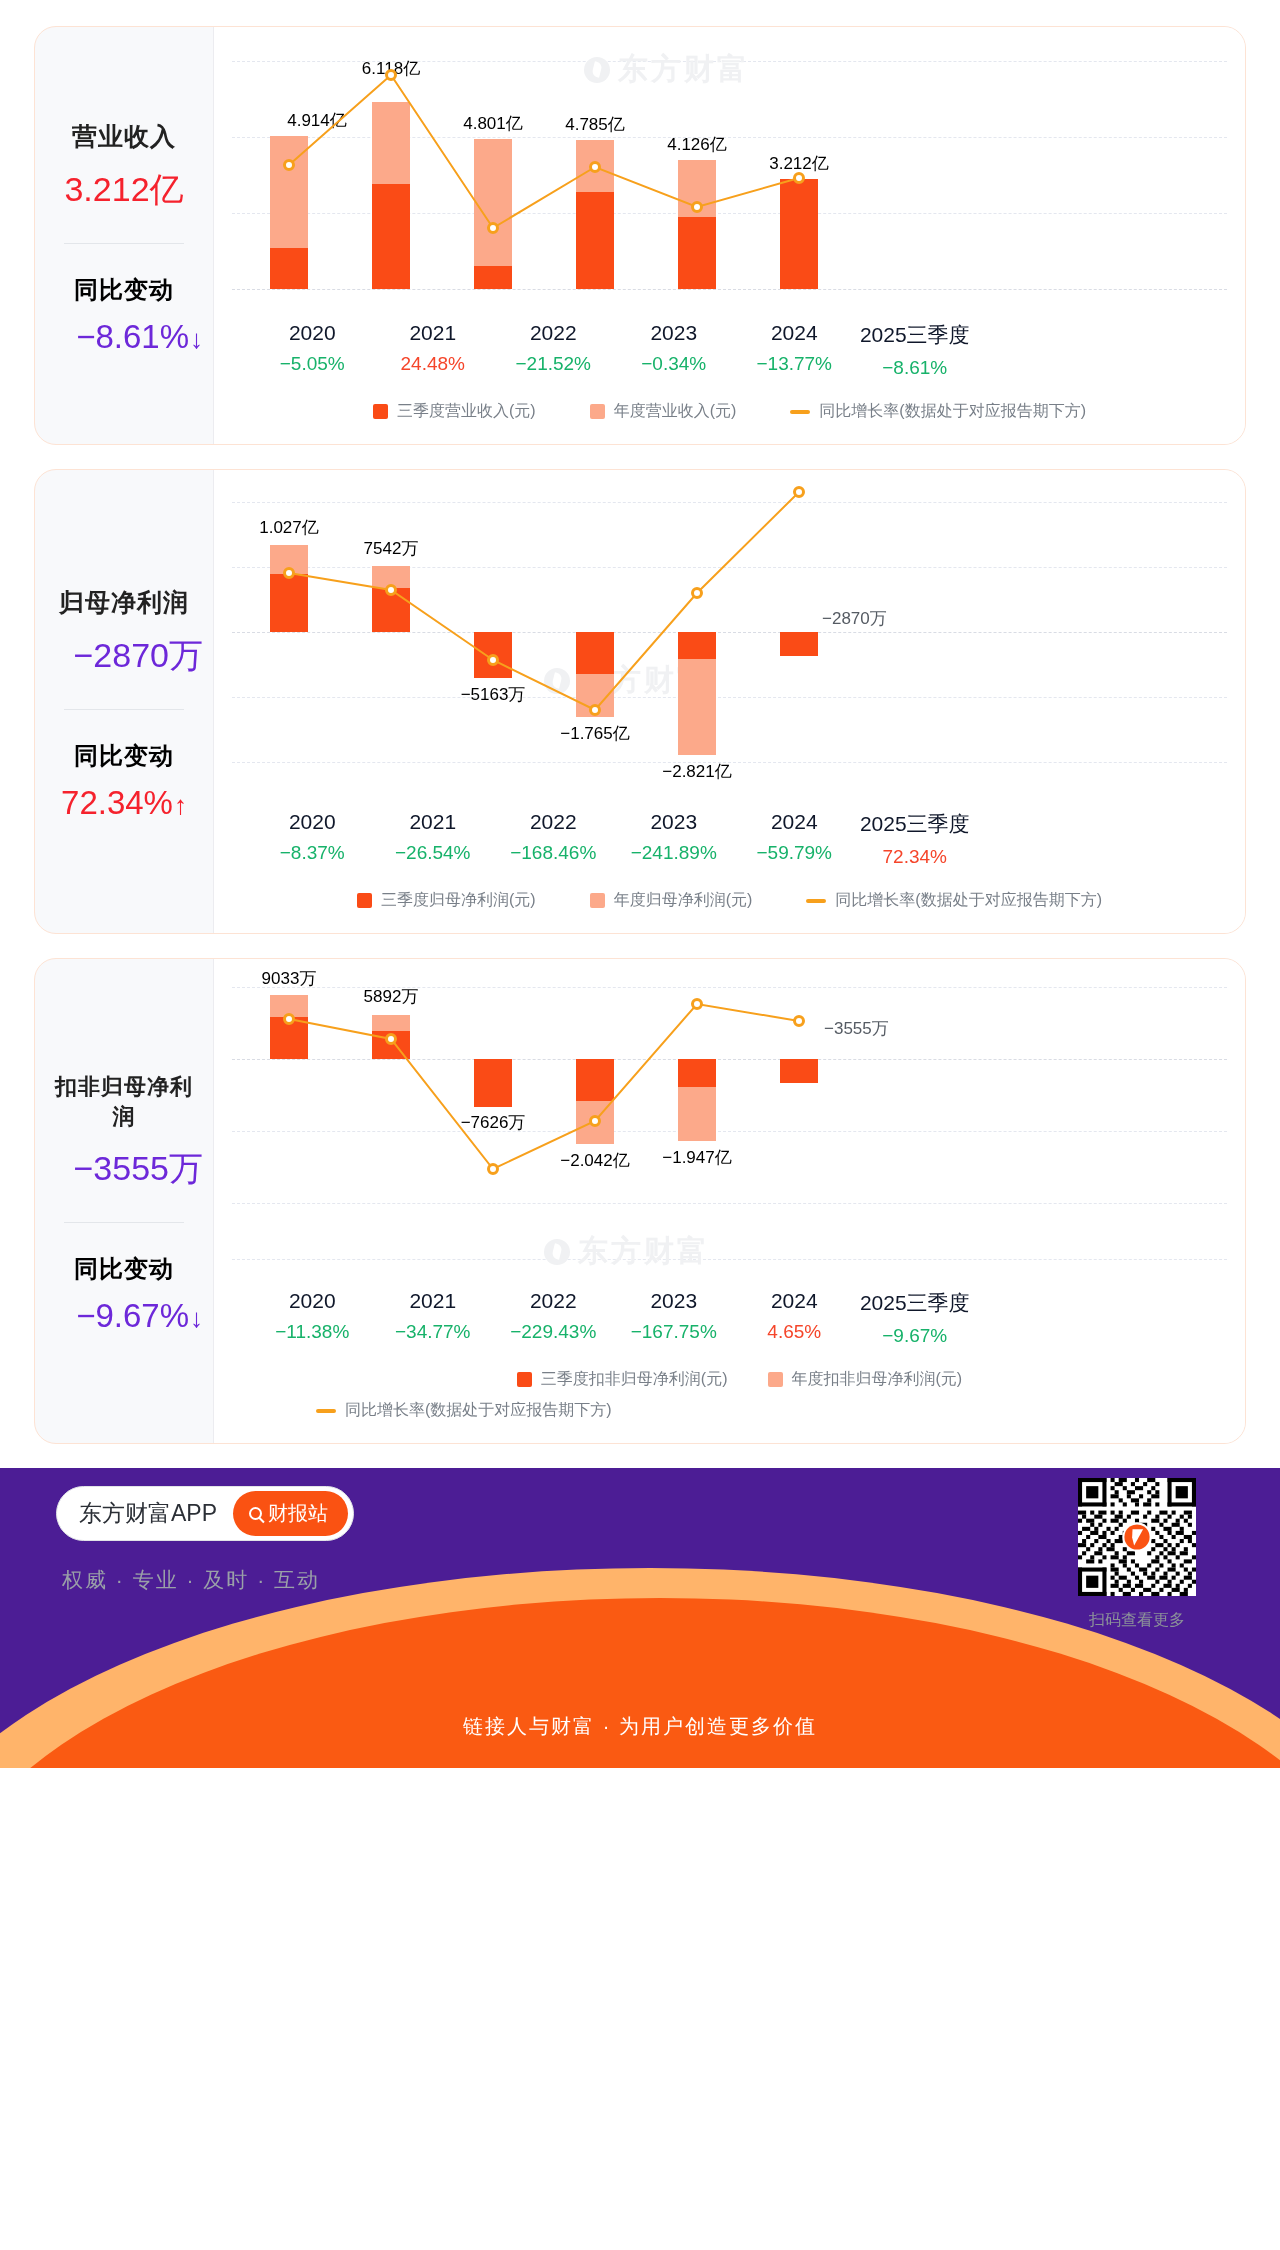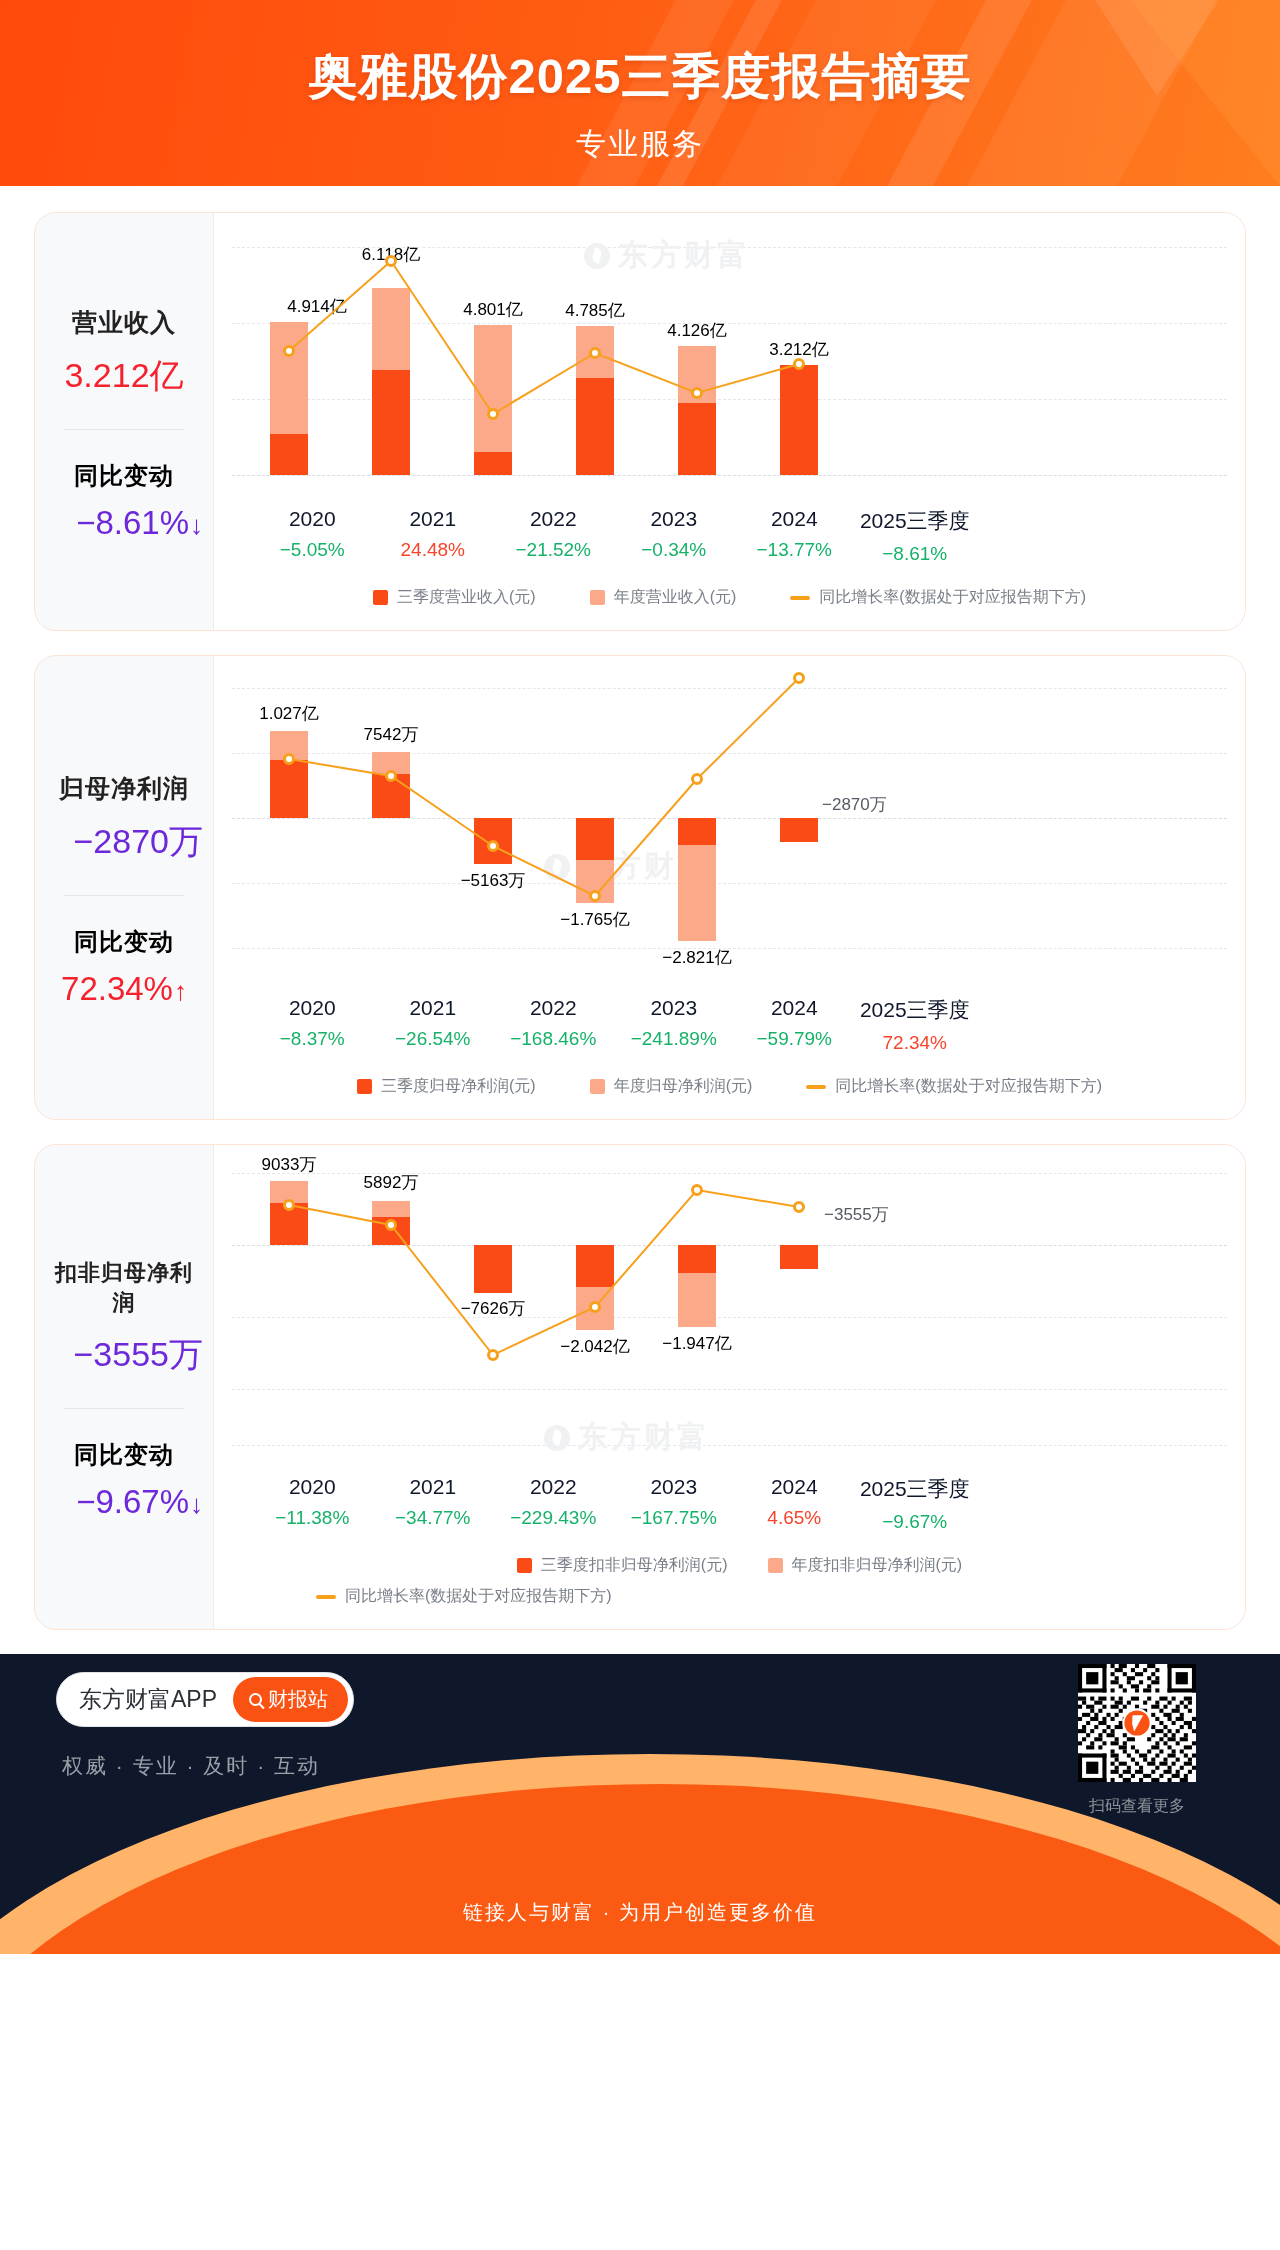--- a/index.html
+++ b/index.html
@@ -253,21 +253,21 @@
   .sw { width: 15px; height: 15px; border-radius: 2px; display: inline-block; }
   .sw-q3 { background: #fa4b16; }
   .sw-annual { background: #fca98a; }
   .sw-line { width: 20px; height: 4px; border-radius: 2px; background: #f7a01c; }
 
   
   .footer {
     position: relative;
     width: 1280px;
     height: 300px;
-    background: #0f172a;
+    background: #4c1d95;
     overflow: hidden;
   }
   .app-badge {
     position: absolute;
     left: 56px; top: 18px;
     display: flex;
     align-items: center;
     border: 1px solid #e1e3e7;
     border-radius: 32px;
     padding: 4px 5px 4px 22px;
@@ -344,31 +344,20 @@
     font-size: 20px;
     letter-spacing: 2px;
     z-index: 5;
   }
 </style>
 </head>
 <body>
 
 <div class="page">
 
-  <div class="header">
-    <div class="hdr-shape hs1"></div>
-    <div class="hdr-shape hs2"></div>
-    <div class="hdr-shape hs3"></div>
-    <div class="hdr-shape hs4"></div>
-    <div class="hdr-shape hs5"></div>
-    <div class="hdr-tri"></div>
-    <div class="hdr-corner"></div>
-    <div class="title">奥雅股份2025三季度报告摘要</div>
-    <div class="subtitle">专业服务</div>
-  </div>
 
   <div class="body-wrap">
 
     <div class="card card-first">
       <div class="card-left">
         <div class="metric-block">
           <div class="metric-label">营业收入</div>
           <div class="metric-value val-red">3.212亿</div>
         </div>
         <div class="divider"></div>

